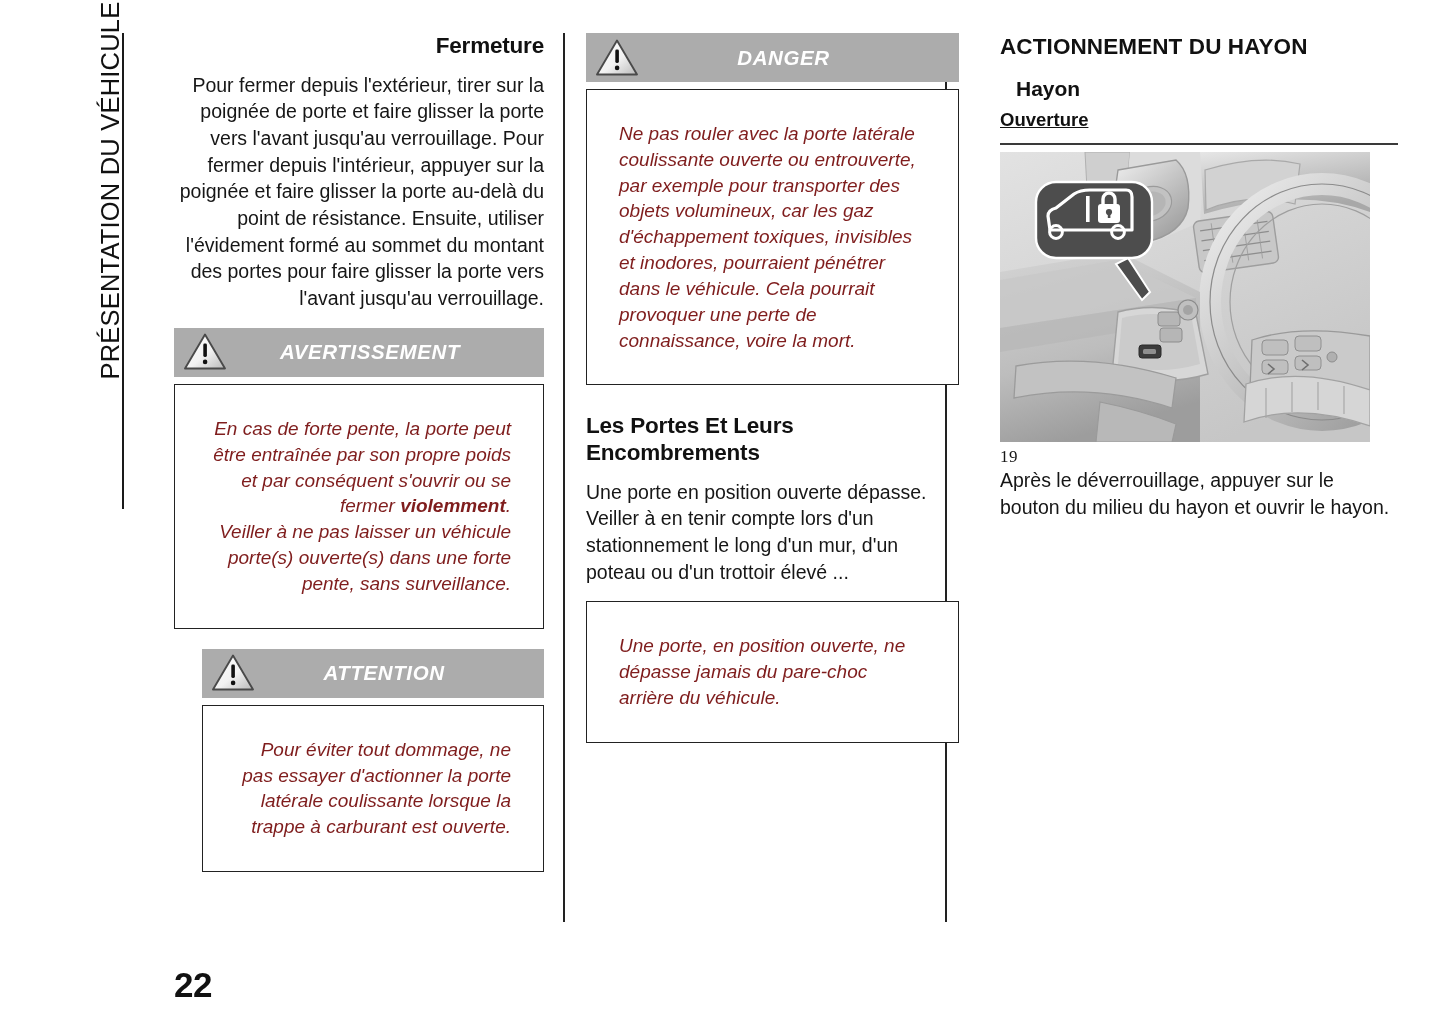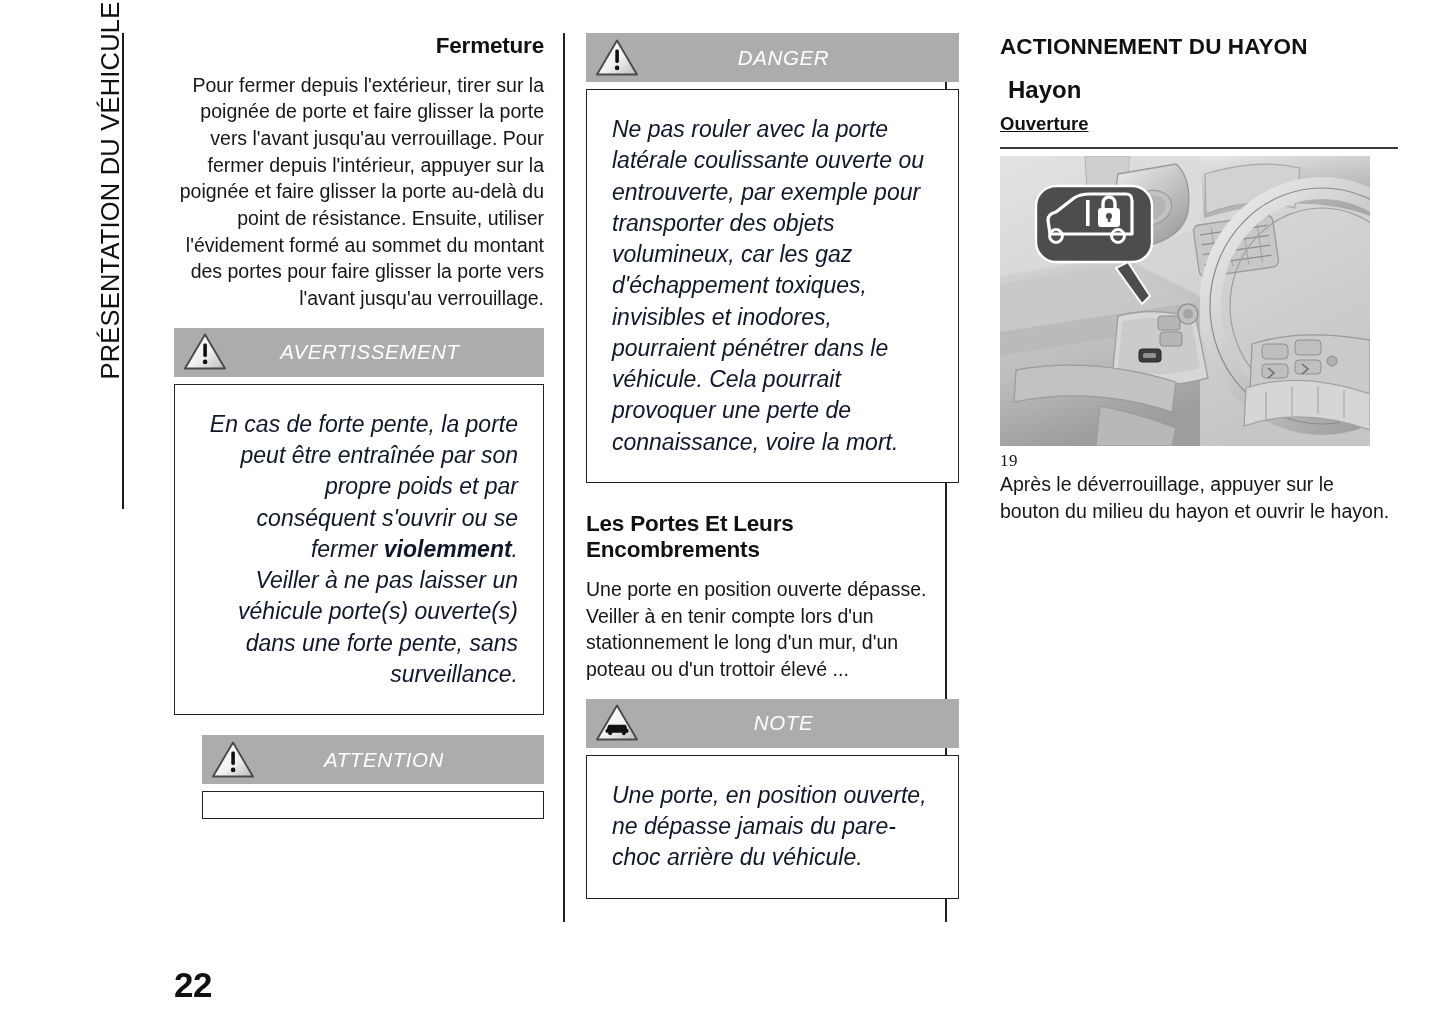--- a/index.html
+++ b/index.html
@@ -68,23 +68,23 @@
   }
   h1.sec-title-caps {
     font-size: 22.5px;
     font-weight: 700;
     margin: 0 0 16px 0;
     line-height: 1.2;
     letter-spacing: 0.1px;
     text-transform: uppercase;
   }
   h3.sub-title {
-    font-size: 24px;
-    font-weight: 700;
-    margin: 0 0 8px 8px;
+    font-size: 21px;
+    font-weight: 700;
+    margin: 0 0 8px 16px;
     line-height: 1.2;
   }
   h4.sub-sub-title {
     font-size: 18.5px;
     font-weight: 700;
     margin: 0 0 12px 0;
     line-height: 1.2;
     text-decoration: underline;
   }
   p.body {
@@ -105,40 +105,40 @@
     justify-content: center;
   }
   .callout-head .cicon {
     position: absolute;
     left: 8px; top: 50%;
     transform: translateY(-50%);
     width: 46px; height: 41px;
   }
   .callout-head .ctitle {
     font-size: 20.5px;
-    font-weight: 400;
+    font-weight: 700;
     font-style: italic;
     color: #ffffff;
     letter-spacing: 0.6px;
     padding-left: 22px;
   }
   .callout-body {
     border: 1.8px solid #222;
     border-top: none;
     margin-top: 7px;
     border-top: 1.8px solid #222;
     padding: 13px 14px 13px 14px;
     background: #fff;
   }
   .callout-body p {
     font-style: italic;
-    font-size: 23px;
+    font-size: 19px;
     line-height: 1.36;
-    margin: 11px;
-    color: #0f172a;
+    margin: 18px;
+    color: #7f1d1d;
   }
   .callout-body p + p { margin-top: 16px; }
   .callout-body b { font-weight: 700; font-style: italic; }
 
   
   #figure-block { margin-top: 2px; }
   #figure-rule {
     width: 100%;
     height: 2px;
     background: #3a3a3a;
@@ -216,20 +216,21 @@
       <span class="cicon">
         <svg viewBox="0 0 46 41" width="46" height="41">
           <path d="M23 3 L43 37 L3 37 Z" fill="url(#triG)" stroke="#4a4a4a" stroke-width="1.9" stroke-linejoin="round"></path>
           <rect x="21.3" y="12" width="3.6" height="13.5" rx="1.4" fill="#111"></rect>
           <circle cx="23.1" cy="30.4" r="2.3" fill="#111"></circle>
         </svg>
       </span>
       <span class="ctitle">ATTENTION</span>
     </div>
     <div class="callout-body">
+      <p>Pour éviter tout dommage, ne pas essayer d'actionner la porte latérale coulissante lorsque la trappe à carburant est ouverte.</p>
     </div>
   </div>
 
 </div>
 
 <div class="column" id="col-middle">
 
   <div class="callout" style="margin-top:0;">
     <div class="callout-head">
       <span class="cicon">
@@ -243,34 +244,20 @@
     </div>
     <div class="callout-body">
       <p>Ne pas rouler avec la porte latérale coulissante ouverte ou entrouverte, par exemple pour transporter des objets volumineux, car les gaz d'échappement toxiques, invisibles et inodores, pourraient pénétrer dans le véhicule. Cela pourrait provoquer une perte de connaissance, voire la mort.</p>
     </div>
   </div>
 
   <h2 class="sec-title" style="margin-top:28px;">Les Portes Et Leurs Encombrements</h2>
   <p class="body">Une porte en position ouverte dépasse. Veiller à en tenir compte lors d'un stationnement le long d'un mur, d'un poteau ou d'un trottoir élevé ...</p>
 
   <div class="callout" style="margin-top:16px;">
-    <div class="callout-head">
-      <span class="cicon">
-        <svg viewBox="0 0 46 41" width="46" height="41">
-          <path d="M23 3 L43 37 L3 37 Z" fill="url(#triG)" stroke="#4a4a4a" stroke-width="1.9" stroke-linejoin="round"></path>
-          <g fill="#111">
-            <path d="M12.5 27.5 L13.8 23.6 C14.1 22.8 14.8 22.3 15.7 22.3 L30.4 22.3 C31.3 22.3 32 22.8 32.3 23.6 L33.6 27.5 Z"></path>
-            <rect x="11.6" y="26.8" width="22.9" height="3.4" rx="1.2"></rect>
-            <circle cx="16.2" cy="30.6" r="2.1"></circle>
-            <circle cx="29.9" cy="30.6" r="2.1"></circle>
-          </g>
-        </svg>
-      </span>
-      <span class="ctitle">NOTE</span>
-    </div>
     <div class="callout-body">
       <p>Une porte, en position ouverte, ne dépasse jamais du pare-choc arrière du véhicule.</p>
     </div>
   </div>
 
 </div>
 
 <div class="column" id="col-right">
 
   <h1 class="sec-title-caps">ACTIONNEMENT DU HAYON</h1>

